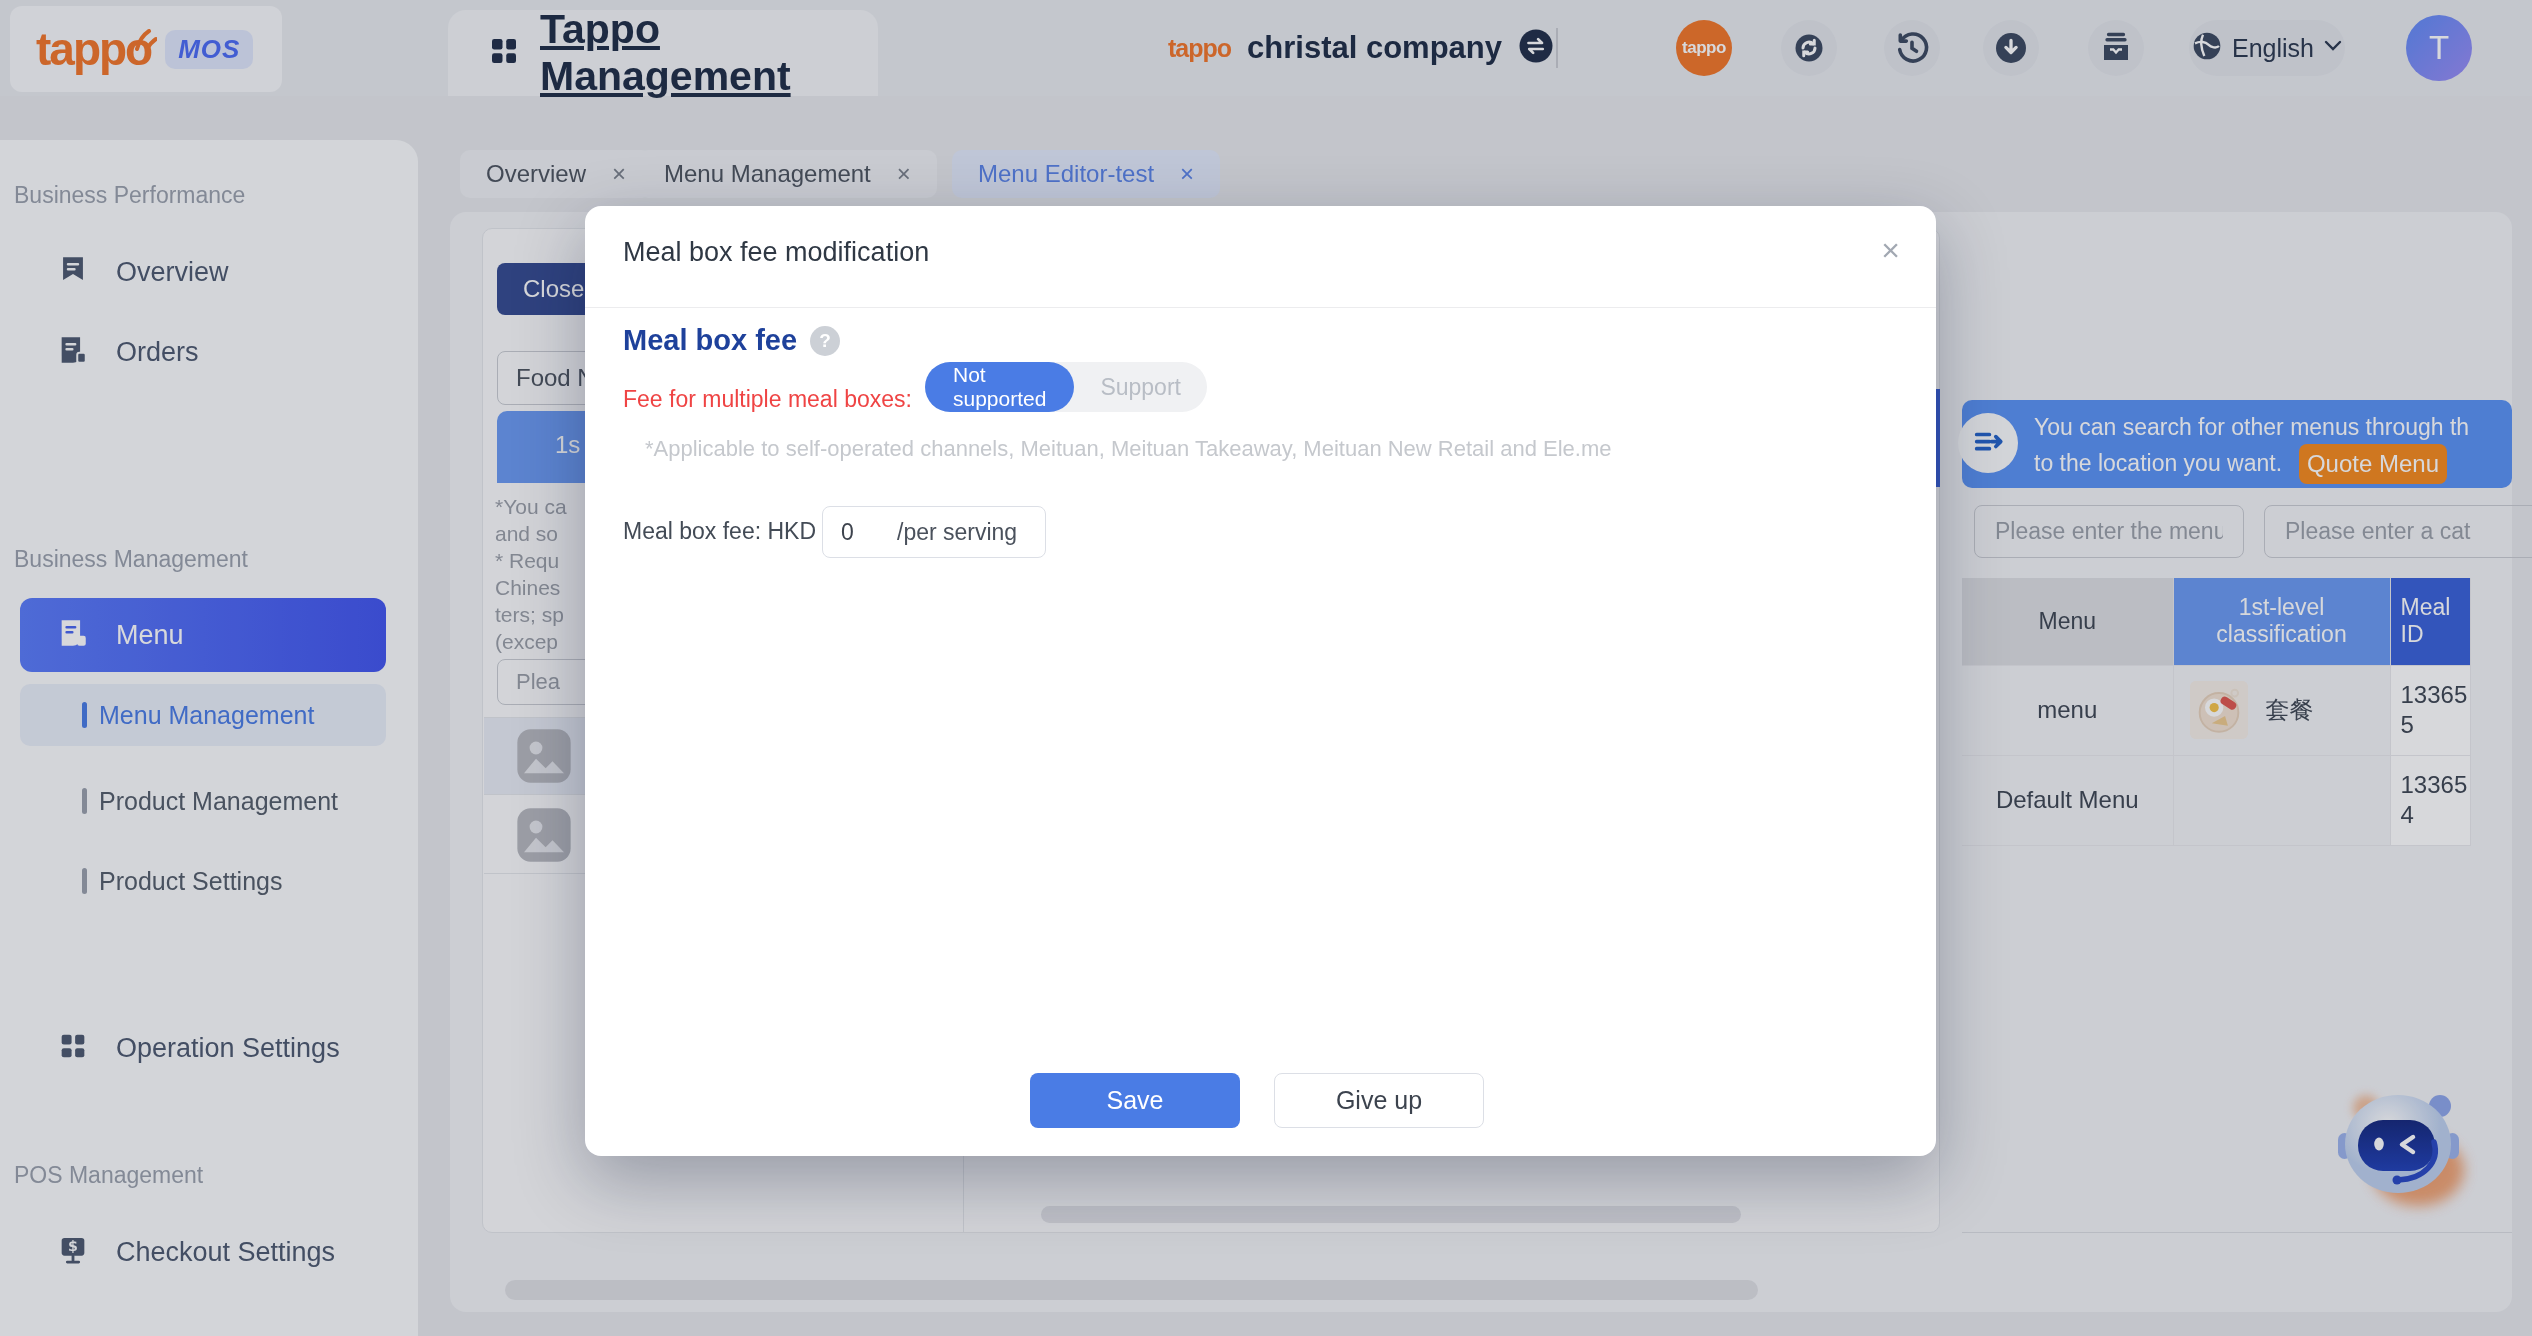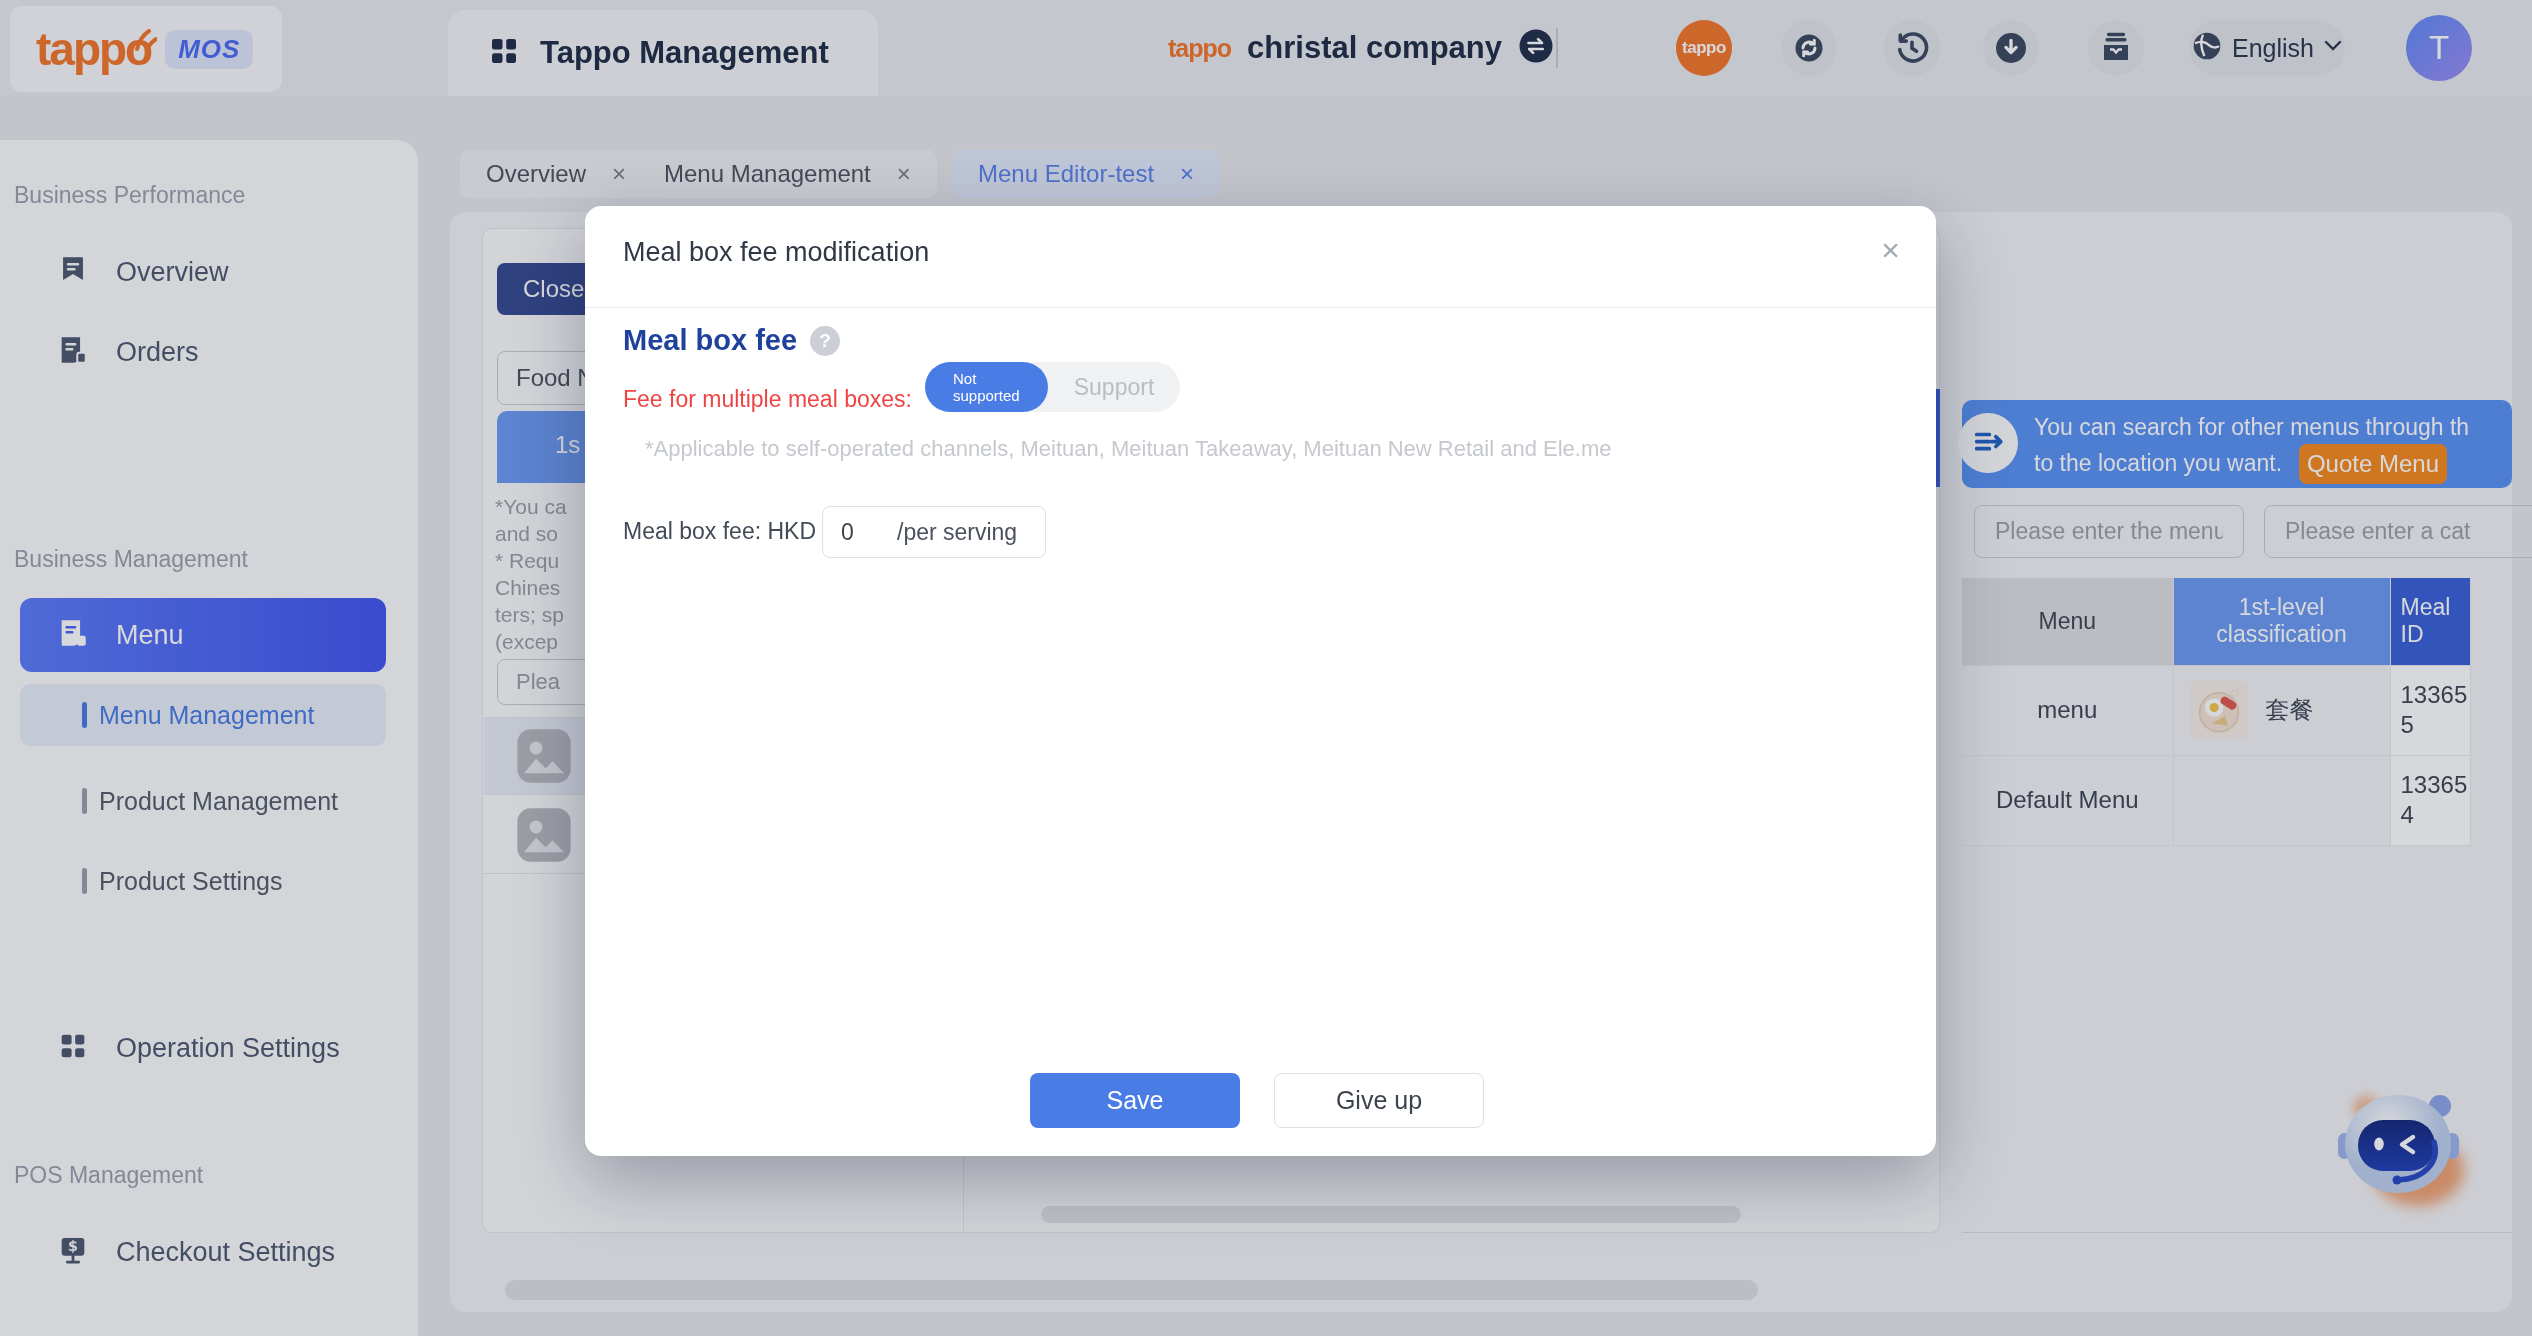--- a/index.html
+++ b/index.html
@@ -6,21 +6,21 @@
   body { background:#dfe1e5; font-family:"Liberation Sans", sans-serif; }
   .app { position:relative; width:2532px; height:1336px; background:#e7e9ec; overflow:hidden; }
 
   
   .header { position:absolute; left:0; top:0; width:2532px; height:96px; background:#e9ebef; }
   .logo-panel { position:absolute; left:10px; top:6px; width:272px; height:86px; background:#f7f8fa; border-radius:12px; display:flex; align-items:center; padding-left:26px; }
   .wordmark { position:relative; font-size:46px; font-weight:bold; color:#f2762b; letter-spacing:-2px; line-height:1; }
   .wordmark .sprout { position:absolute; right:-6px; top:-14px; }
   .mos-badge { margin-left:14px; background:#dfe6fb; color:#4c6cf5; font-weight:bold; font-style:italic; font-size:26px; padding:4px 13px; border-radius:10px; letter-spacing:1px; }
   .app-tab { position:absolute; left:448px; top:10px; width:430px; height:86px; background:#f3f4f7; border-radius:18px 18px 0 0; display:flex; align-items:center; gap:18px; padding-left:38px; }
-  .app-title { font-size:31px; font-weight:bold; color:#202e47; }
+  .app-title { font-size:41px; font-weight:bold; color:#202e47;text-decoration:underline; }
   .company { position:absolute; left:1168px; top:0; height:96px; display:flex; align-items:center; gap:16px; }
   .company .mini-logo { font-size:25px; font-weight:bold; color:#f2762b; letter-spacing:-1px; }
   .company .company-name { font-size:31px; font-weight:bold; color:#202e47; }
   .hdr-divider { position:absolute; left:1556px; top:28px; width:2px; height:40px; background:#c9ccd2; }
   .tool-btn { position:absolute; top:20px; width:56px; height:56px; border-radius:50%; background:#e2e5ea; display:flex; align-items:center; justify-content:center; }
   .tool-btn.tappo-circle { background:#f2772a; color:#fff; font-weight:bold; font-size:17px; letter-spacing:-0.5px; }
   .lang-btn { position:absolute; left:2189px; top:20px; height:56px; width:156px; border-radius:28px; background:#e2e5ea; display:flex; align-items:center; justify-content:center; gap:9px; }
   .lang-label { font-size:25px; color:#2c3950; }
   .avatar { position:absolute; left:2406px; top:15px; width:66px; height:66px; border-radius:50%; background:linear-gradient(135deg,#5f8cf7,#9c8cf5); color:#fff; font-size:33px; display:flex; align-items:center; justify-content:center; }
 
@@ -95,21 +95,21 @@
   .overlay { position:absolute; inset:0; background:rgba(16,22,41,0.17); z-index:40; }
   .modal { position:absolute; left:585px; top:206px; width:1351px; height:950px; background:#fff; border-radius:16px; box-shadow:0 24px 70px rgba(10,20,50,0.30); z-index:50; }
   .modal-title { position:absolute; left:38px; top:31px; font-size:27px; color:#2f3844; }
   .modal-close { position:absolute; right:36px; top:28px; font-size:32px; color:#a2a8b2; cursor:pointer; line-height:1; }
   .modal-divider { position:absolute; left:0; top:101px; width:100%; height:1px; background:#ececee; }
   .modal-heading { position:absolute; left:38px; top:118px; font-size:29px; font-weight:bold; color:#1e419b; display:flex; align-items:center; gap:13px; }
   .help-icon { width:30px; height:30px; border-radius:50%; background:#ccd0d6; color:#fff; font-size:19px; font-weight:bold; display:flex; align-items:center; justify-content:center; }
   .toggle-row { position:absolute; left:38px; top:156px; height:50px; display:flex; align-items:center; }
   .toggle-label { position:absolute; left:0px; top:24px; font-size:23px; color:#ef4444; white-space:nowrap; }
   .toggle { position:absolute; left:302px; top:0px; height:50px; border-radius:25px; background:#f0f1f3; display:flex; align-items:center; cursor:pointer; }
-  .toggle .opt-selected { height:50px; border-radius:25px; background:#4a7ce5; color:#fff; font-size:15px; display:flex; align-items:center; padding:0 28px; }
+  .toggle .opt-selected { height:50px; border-radius:25px; background:#4a7ce5; color:#fff; font-size:21px; display:flex; align-items:center; padding:0 28px; }
   .toggle .opt-plain { color:#b8bdc5; font-size:23px; padding:0 26px; }
   .modal-note { position:absolute; left:60px; top:230px; font-size:22px; color:#c5c8cd; }
   .fee-row { position:absolute; left:38px; top:300px; height:52px; }
   .fee-label { position:absolute; left:0; top:12px; font-size:23px; color:#434b56; white-space:nowrap; }
   .fee-input-box { position:absolute; left:199px; top:0; width:224px; height:52px; border:1.5px solid #dcdfe6; border-radius:8px; display:flex; align-items:center; background:#fff; }
   .fee-input { width:62px; border:none; outline:none; font-size:23px; color:#3d434d; padding-left:18px; background:transparent; font-family:"Liberation Sans",sans-serif; }
   .fee-suffix { font-size:23px; color:#4a515c; margin-left:12px; }
   .save-btn { position:absolute; left:445px; top:867px; width:210px; height:55px; background:#4a7ce5; border:none; border-radius:8px; color:#fff; font-size:25px; cursor:pointer; font-family:"Liberation Sans",sans-serif; }
   .giveup-btn { position:absolute; left:689px; top:867px; width:210px; height:55px; background:#fff; border:1.5px solid #dcdfe6; border-radius:8px; color:#3c434e; font-size:25px; cursor:pointer; font-family:"Liberation Sans",sans-serif; }
 </style>

